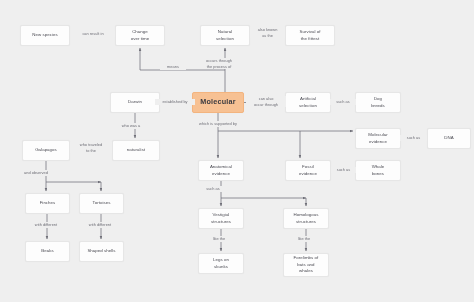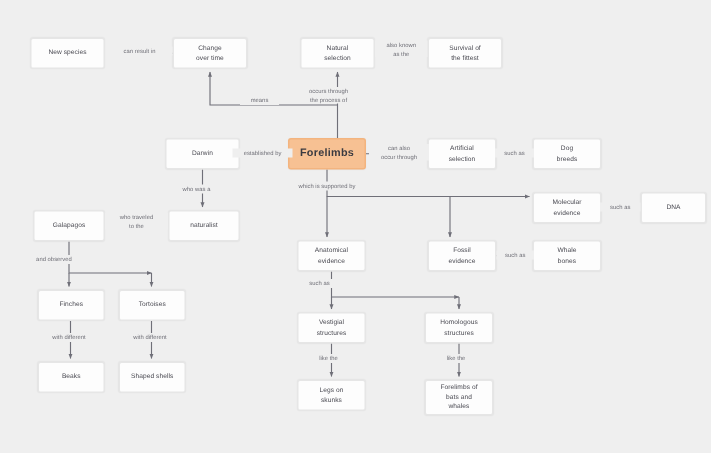--- a/index.html
+++ b/index.html
@@ -126,21 +126,21 @@
 selection</span>
       </div>
       <div class="node" style="left: 285px; top: 25px; width: 50px; height: 21px;">
         <span style="white-space: pre-line;">Survival of
 the fittest</span>
       </div>
       <div class="node" style="left: 110px; top: 92px; width: 50px; height: 21px;">
         <span style="white-space: pre-line;">Darwin</span>
       </div>
       <div class="node central" style="left: 192px; top: 92px; width: 52px; height: 21px;">
-        <span style="white-space: pre-line;">Forelimbs</span>
+        <span style="white-space: pre-line;">Molecular</span>
       </div>
       <div class="node" style="left: 285px; top: 92px; width: 46px; height: 21px;">
         <span style="white-space: pre-line;">Artificial
 selection</span>
       </div>
       <div class="node" style="left: 355px; top: 92px; width: 46px; height: 21px;">
         <span style="white-space: pre-line;">Dog
 breeds</span>
       </div>
       <div class="node" style="left: 355px; top: 128px; width: 46px; height: 21px;">

